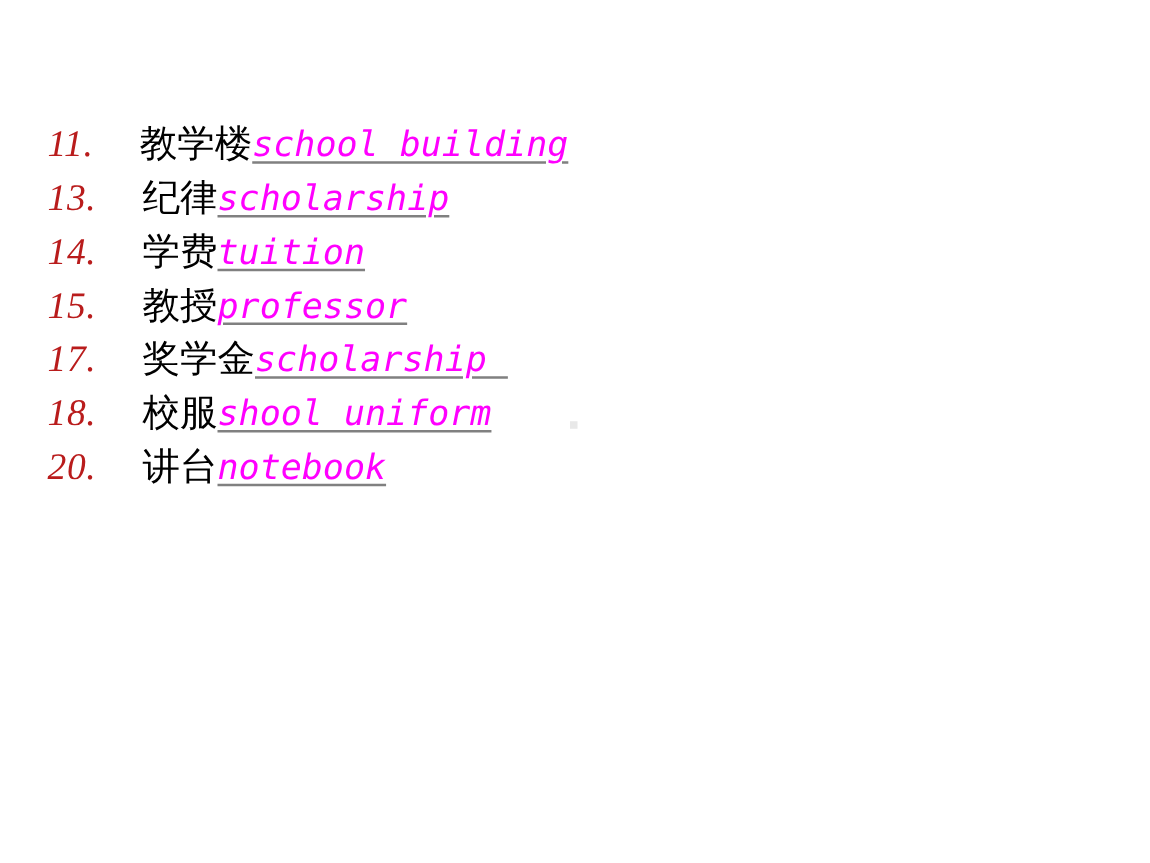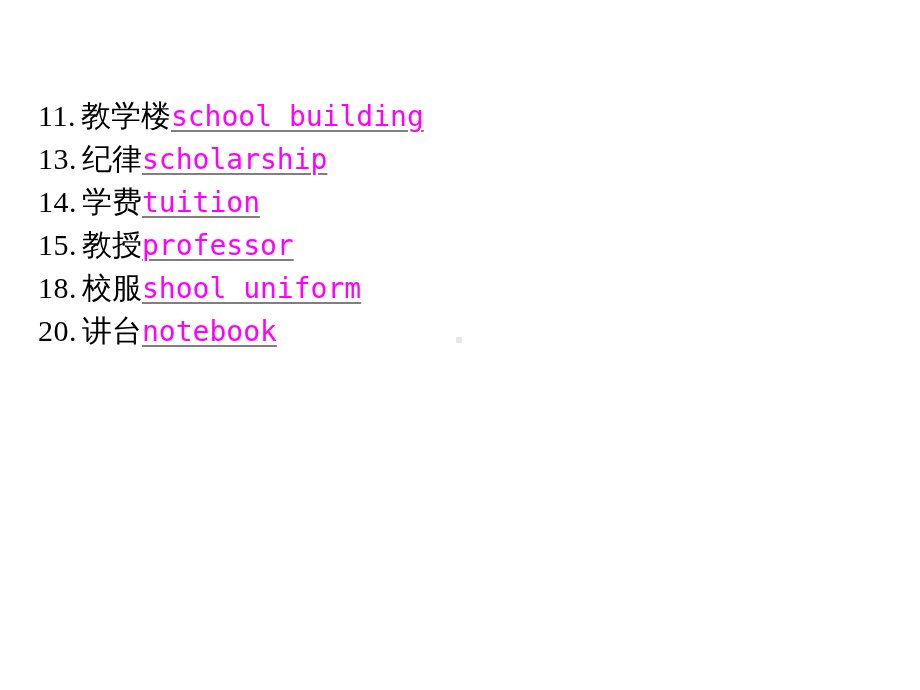--- a/index.html
+++ b/index.html
@@ -39,48 +39,51 @@
     height: 43px;
     line-height: 43px;
     font-size: 0;
   }
 
   .item-number {
     display: inline-block;
     font-family: "Liberation Serif", "DejaVu Serif", serif;
     font-size: 30px;
     line-height: 43px;
-    color: #000000;
+    color: #b91c1c;
     vertical-align: baseline;
     letter-spacing: 0.5px;
+    font-style: italic;
   }
 
   .item-chinese {
     display: inline-block;
     font-family: Liberation Mono, monospace;
     font-size: 30px;
     line-height: 43px;
     color: #000000;
     vertical-align: baseline;
     padding-left: 5px;
+    margin-left: 32px;
   }
 
   .item-english {
     display: inline-block;
     font-family: "DejaVu Sans Mono", "Liberation Mono", monospace;
     font-size: 28px;
     line-height: 43px;
     color: #ff00ff;
     vertical-align: baseline;
     white-space: pre;
     text-decoration: underline;
     text-decoration-color: #808080;
     -webkit-text-decoration-color: #808080;
     text-underline-offset: 4px;
     text-decoration-thickness: 2px;
+    font-style: italic;
   }
 
   #stray-mark {
     position: absolute;
     left: 456px;
     top: 337px;
     width: 6px;
     height: 6px;
     background: #e8e8e8;
   }
@@ -103,20 +106,23 @@
 
     <li class="vocab-item">
       <span class="item-number">14.</span><span class="item-chinese">学费</span><span class="item-english">tuition</span>
     </li>
 
     <li class="vocab-item">
       <span class="item-number">15.</span><span class="item-chinese">教授</span><span class="item-english">professor</span>
     </li>
 
 
+    <li class="vocab-item">
+      <span class="item-number">17.</span><span class="item-chinese">奖学金</span><span class="item-english">scholarship </span>
+    </li>
 
     <li class="vocab-item">
       <span class="item-number">18.</span><span class="item-chinese">校服</span><span class="item-english">shool uniform</span>
     </li>
 
 
     <li class="vocab-item">
       <span class="item-number">20.</span><span class="item-chinese">讲台</span><span class="item-english">notebook</span>
     </li>
 

